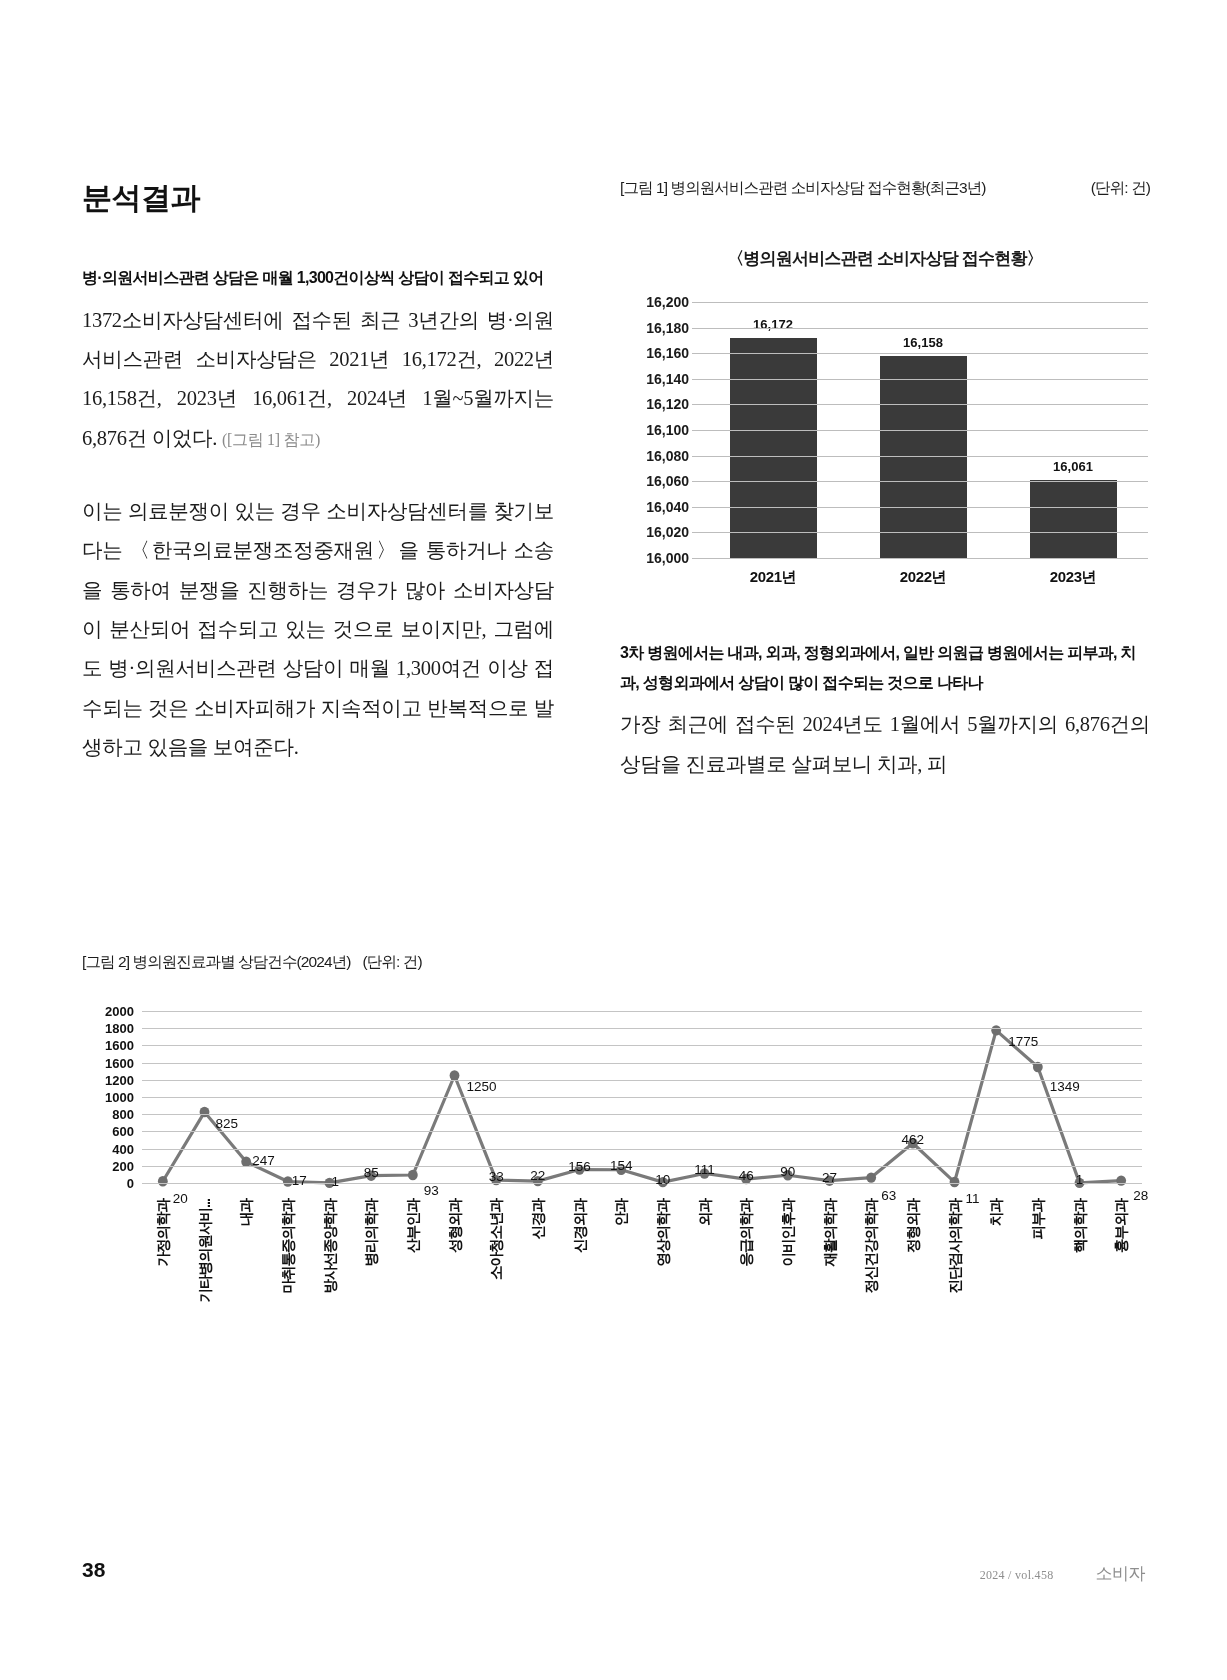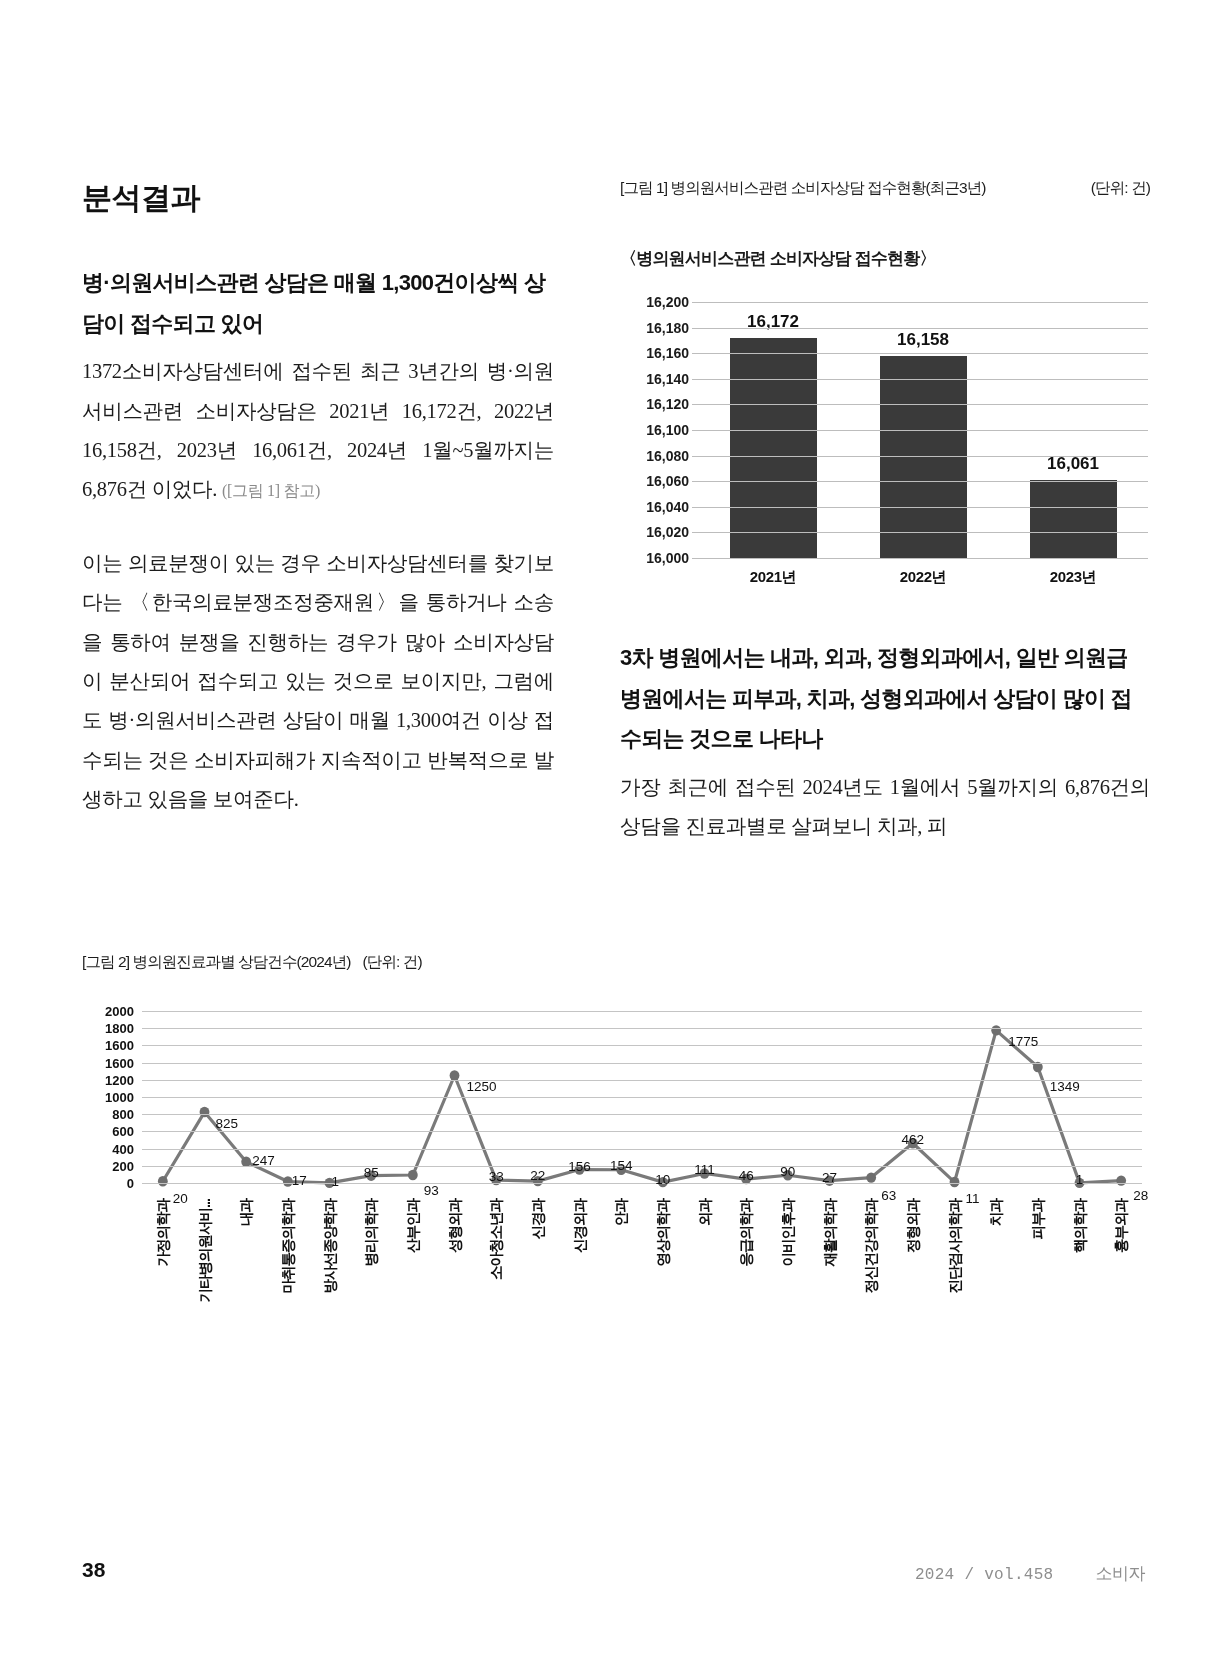--- a/index.html
+++ b/index.html
@@ -49,21 +49,21 @@
     font-weight: bold;
     font-size: 30px;
     letter-spacing: -0.5px;
     color: #111;
     margin-bottom: 44px;
   }
 
   .lead {
     font-family: "Liberation Sans", "DejaVu Sans", sans-serif;
     font-weight: bold;
-    font-size: 22px;
+    font-size: 16px;
     line-height: 1.85;
     letter-spacing: -0.7px;
     color: #111;
     margin-bottom: 8px;
   }
 
   .para {
     font-family: "Liberation Serif", "DejaVu Serif", serif;
     font-size: 20.5px;
     line-height: 1.92;
@@ -94,21 +94,21 @@
   }
   .fig-caption-row .unit {
     margin-left: auto;
     white-space: nowrap;
   }
   .fig-caption-row .unit.tight {
     margin-left: 12px;
   }
 
   .chart-inner-title {
-    text-align: left;
+    text-align: center;
     font-family: "Liberation Sans", "DejaVu Sans", sans-serif;
     font-size: 17px;
     font-weight: bold;
     letter-spacing: -0.8px;
     color: #1a1a1a;
   }
 
   
   .bar-chart-box {
     position: relative;
@@ -165,21 +165,21 @@
   .bar {
     width: 58%;
     background: #3a3a3a;
   }
   .bar-value {
     position: absolute;
     left: 50%;
     transform: translateX(-50%);
     font-family: "Liberation Sans", "DejaVu Sans", sans-serif;
     font-weight: bold;
-    font-size: 17px;
+    font-size: 13px;
     color: #111;
     white-space: nowrap;
   }
   .bar-xlabel {
     position: absolute;
     top: 100%;
     margin-top: 10px;
     left: 50%;
     transform: translateX(-50%);
     font-family: "Liberation Sans", "DejaVu Sans", sans-serif;
@@ -278,22 +278,22 @@
   .footer-right {
     position: absolute;
     right: 82px;
     top: 4px;
     display: flex;
     align-items: baseline;
     gap: 42px;
     color: #8e8e8e;
   }
   .footer-vol {
-    font-family: Liberation Mono, monospace;
-    font-size: 16px;
+    font-family: Liberation Serif, serif;
+    font-size: 12px;
     letter-spacing: 0.3px;
   }
   .footer-brand {
     font-family: "Liberation Sans", "DejaVu Sans", sans-serif;
     font-size: 17px;
     letter-spacing: -0.5px;
   }
 </style>
 </head>
 <body>

